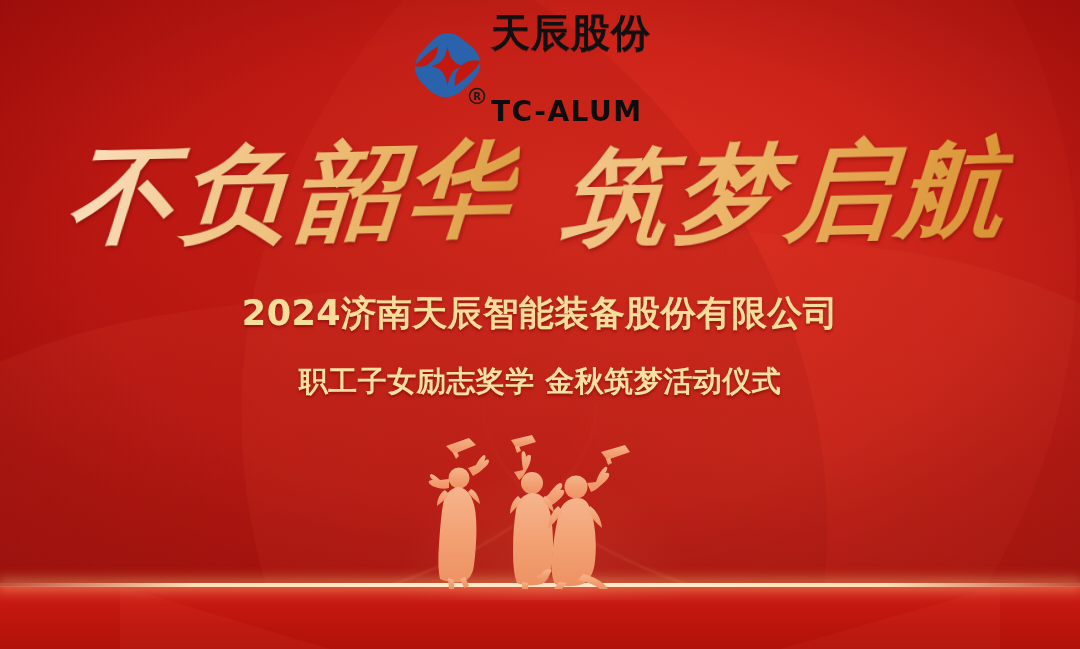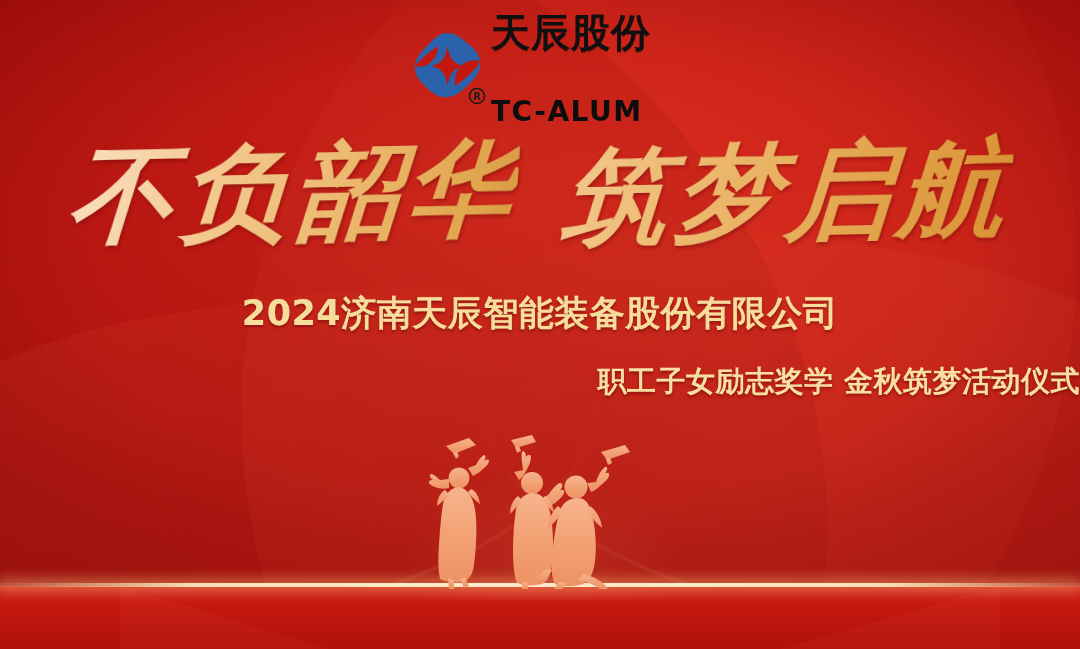--- a/index.html
+++ b/index.html
@@ -148,21 +148,21 @@
     font-family:"DejaVu Sans","Liberation Sans",sans-serif;
     font-weight:700;
     font-size:35px; line-height:44px; letter-spacing:0.5px;
     color:#f6dd9a;
     text-shadow:0 2px 3px rgba(110,5,5,0.60), 0 0 1px rgba(255,240,200,0.5);
     white-space:nowrap;
     margin-top:8px;
   }
   #sub2 {
     position:absolute; left:0; right:0; top:362px;
-    text-align:right;
+    text-align:center;
     font-family:"DejaVu Sans","Liberation Sans",sans-serif;
     font-weight:700;
     font-size:29px; line-height:38px; letter-spacing:0.5px;
     color:#f7e0a2;
     text-shadow:0 2px 3px rgba(110,5,5,0.60);
     white-space:nowrap;
   }
 
   
   #grads {

